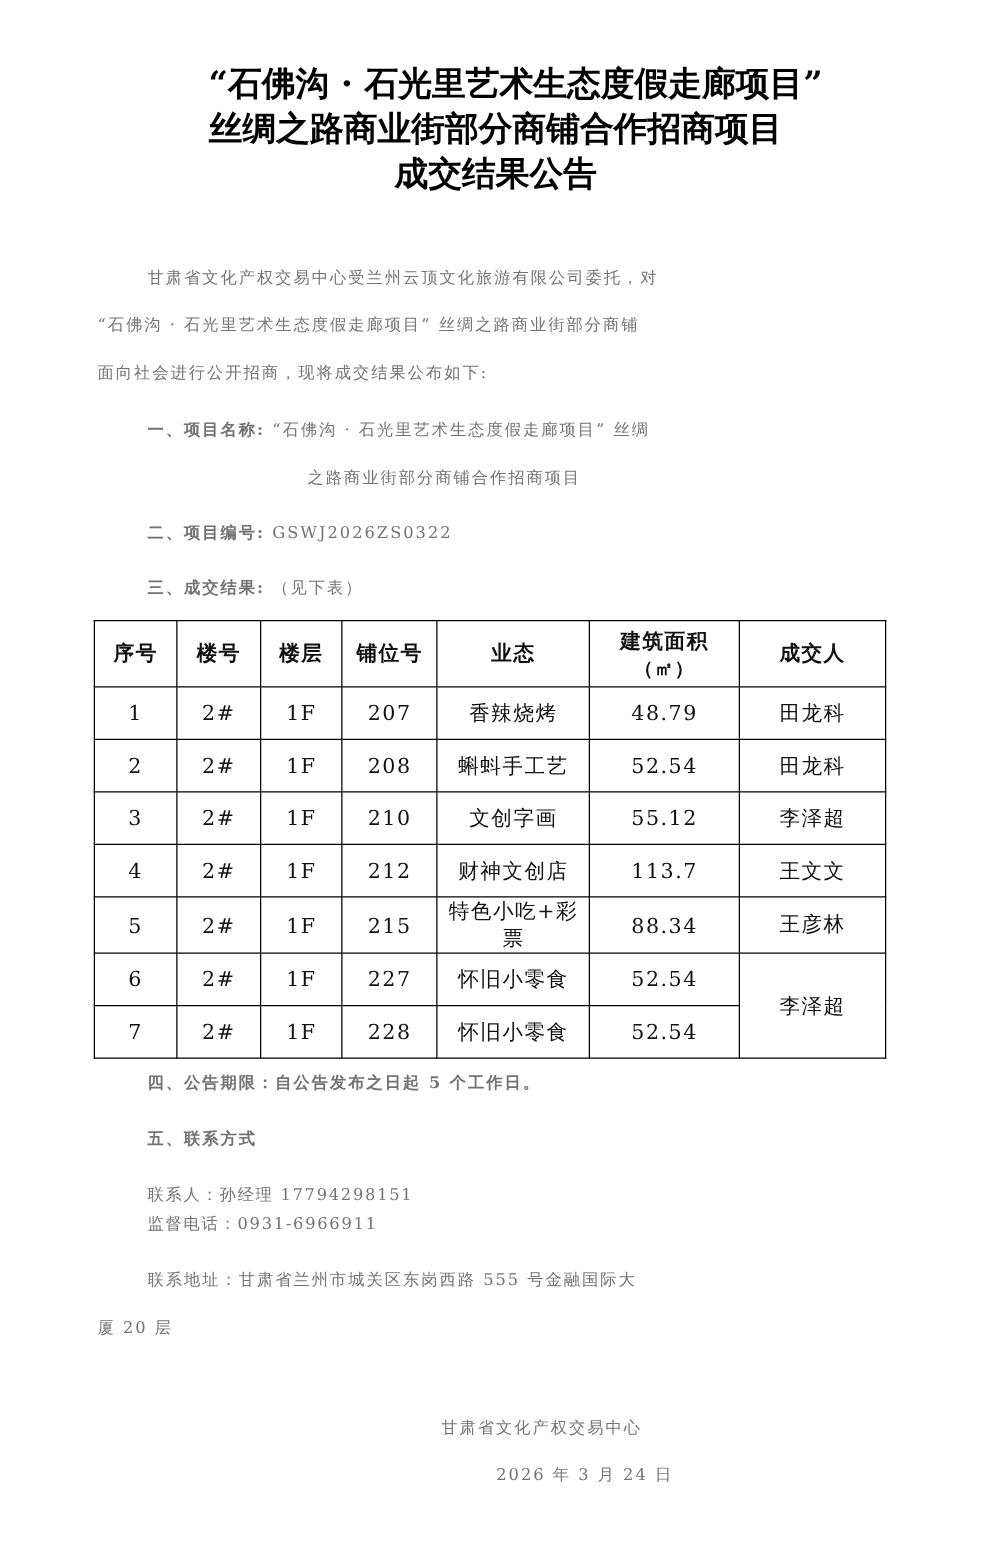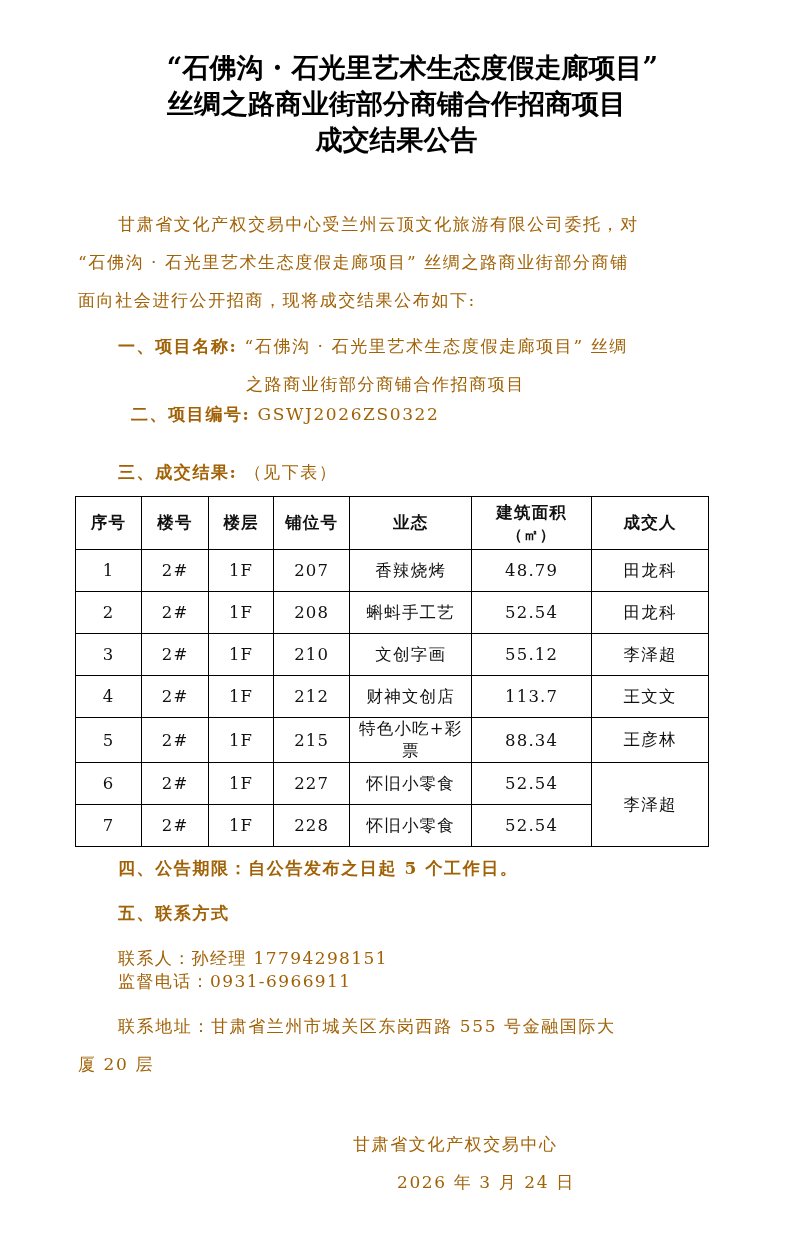--- a/index.html
+++ b/index.html
@@ -26,34 +26,34 @@
       line-height: 36px;
       letter-spacing: 0px;
       color: #000;
     }
     .t1 { top: 50px; padding-left: 16px; }
     .t2 { top: 86px; }
     .t3 { top: 122px; text-align: center; }
 
     .para {
       position: absolute;
-      font-size: 17px;
+      font-size: 13px;
       letter-spacing: 1.6px;
-      color: #a16207;
+      color: #737373;
       white-space: nowrap;
     }
     .bold { font-weight: bold; }
 
     .intro1 { left: 118px; top: 213px; }
     .intro2 { left: 78px; top: 251px; }
     .intro3 { left: 78px; top: 289px; }
 
     .item1a { left: 118px; top: 335px; }
     .item1b { left: 246px; top: 373px; }
-    .item2 { left: 118px; top: 403px; margin-left: 13px; }
+    .item2 { left: 118px; top: 417px; }
     .item3 { left: 118px; top: 461px; }
 
     table.results {
       position: absolute;
       left: 75px;
       top: 496px;
       width: 634px;
       border-collapse: collapse;
       font-size: 16.5px;
       letter-spacing: 1.2px;

